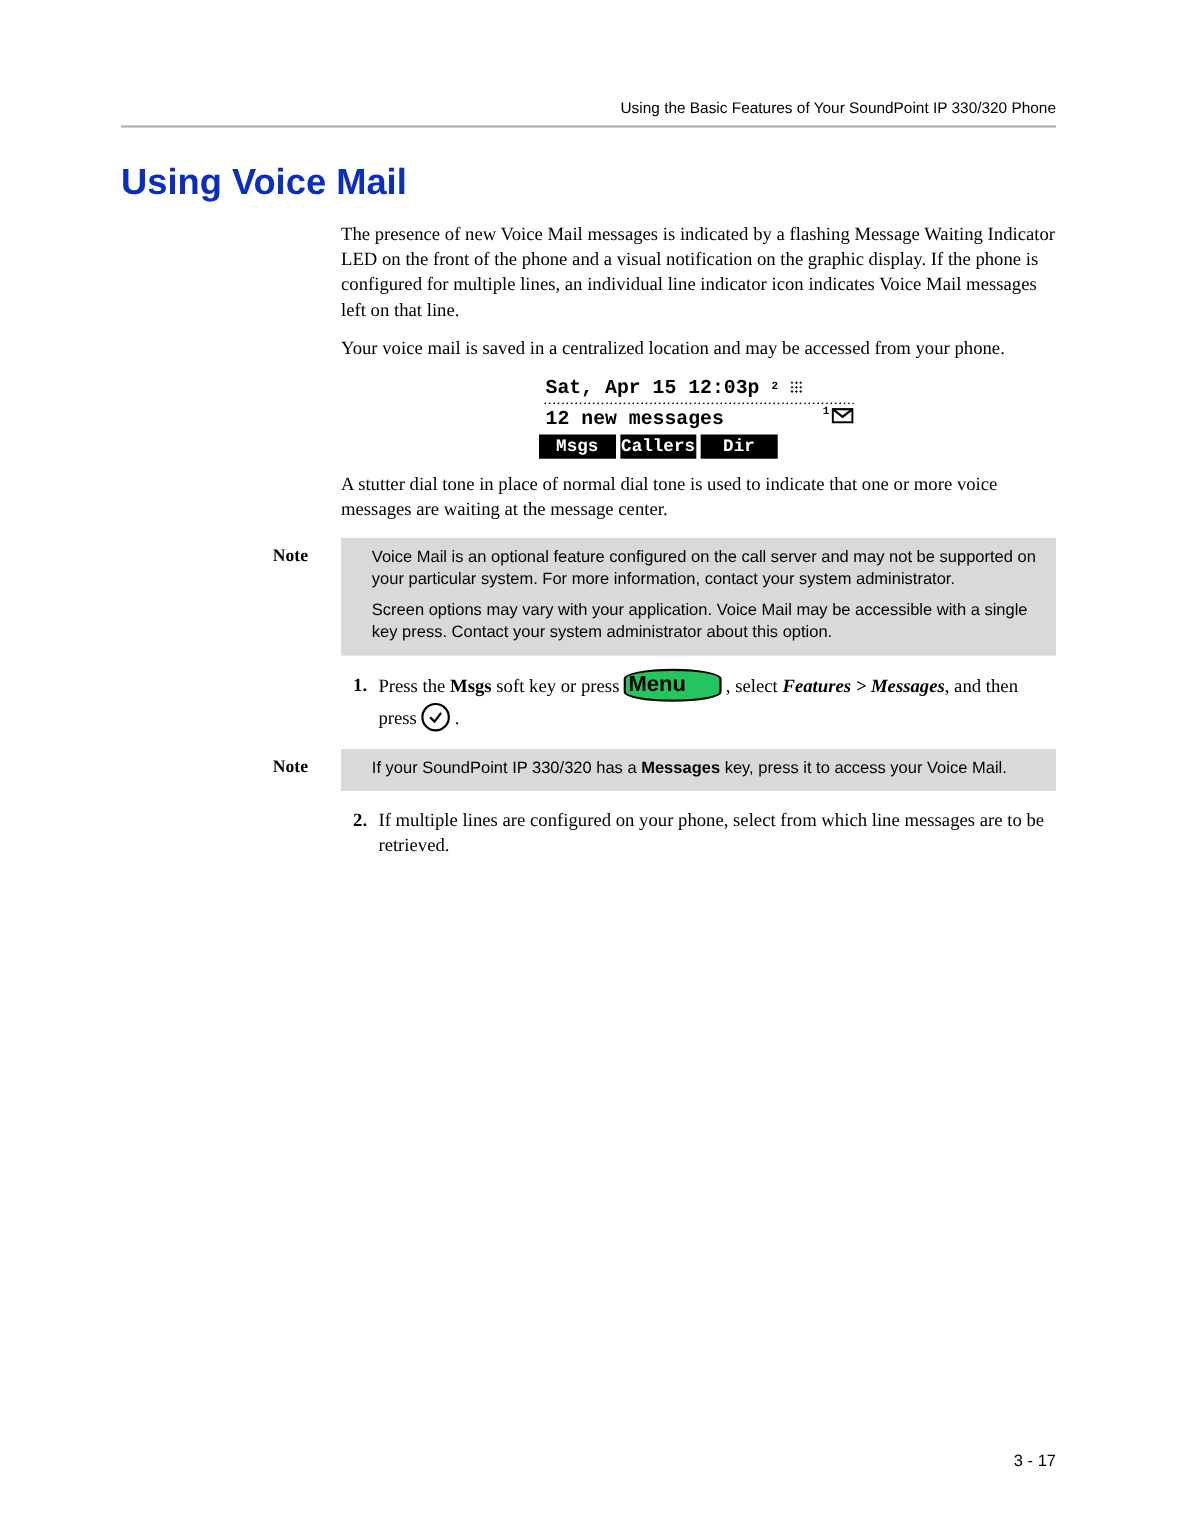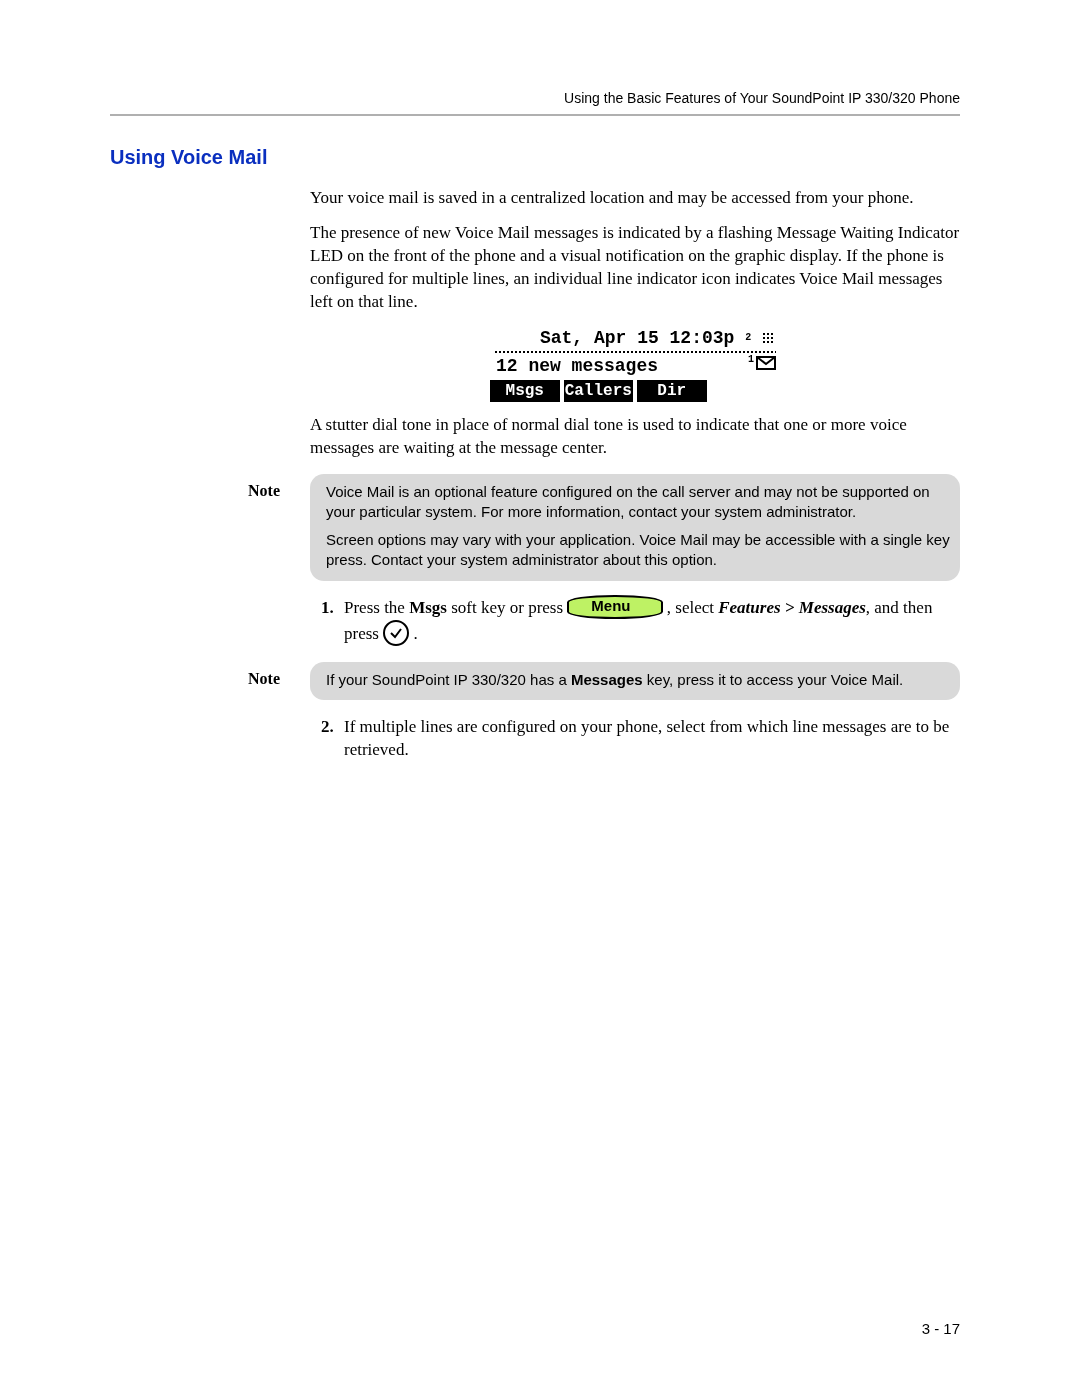--- a/index.html
+++ b/index.html
@@ -26,21 +26,21 @@
   }
   .rule {
     border: none;
     border-top: 2px solid #b0b0b0;
     margin: 0 0 30px 0;
   }
   h1.section-title {
     font-family: Arial, Helvetica, sans-serif;
     color: #0a2fbf;
     font-weight: bold;
-    font-size: 20px;
+    font-size: 33px;
     margin: 0 0 18px 0;
   }
   .indented {
     margin-left: 200px;
   }
   p.body {
     font-size: 17px;
     line-height: 1.35;
     margin: 0 0 12px 0;
   }
@@ -52,21 +52,21 @@
     display: inline-block;
     width: 290px;
     font-family: 'Courier New', monospace;
     font-weight: bold;
     background:#fff;
   }
   .lcd-top {
     padding: 2px 6px 2px 6px;
     font-size: 18px;
     display:flex;
-    justify-content:flex-end;
+    justify-content:flex-start;
     align-items:center;
   }
   .lcd-dots {
     height: 4px;
     background-image: radial-gradient(#000 0.8px, transparent 0.8px);
     background-size: 4px 4px;
     background-repeat: repeat-x;
     margin:0 4px;
   }
   .lcd-mid {
@@ -114,22 +114,21 @@
     color:#000000;
     font-size:16px;
     padding-top:8px;
   }
   .note-body {
     flex:1;
     background:#d9d9d9;
     font-family: Arial, Helvetica, sans-serif;
     font-size:15px;
     line-height:1.35;
-    padding:8px 10px 10px 16px;
-    border-radius:14px;
+    padding:8px 10px 10px 28px;
   }
   .note-body p { margin:0 0 8px 0; }
   .note-body p:last-child { margin-bottom:0; }
   .sub-heading {
     font-family: Arial, Helvetica, sans-serif;
     font-weight: bold;
     font-size: 16px;
     margin: 40px 0 18px 0;
   }
   ol.steps {
@@ -143,26 +142,26 @@
     padding-left: 6px;
   }
   ol.steps li::marker {
     font-weight: bold;
   }
   .menu-btn {
     display:inline-block;
     vertical-align: middle;
     border:2px solid #000;
     border-radius: 50% / 30%;
-    padding: 0px 30px 2px 22px;
+    padding: 0px 30px 2px 2px;
     font-family: Arial, sans-serif;
     font-weight:bold;
-    font-size:15px;
+    font-size:20px;
     line-height:1.2;
-    background:#bef264;
+    background:#22c55e;
     position:relative;
     top:-2px;
   }
   .check-btn {
     display:inline-flex;
     align-items:center;
     justify-content:center;
     width:22px;
     height:22px;
     border:2px solid #000;
@@ -200,22 +199,22 @@
 <body>
 
 <div class="page">
 
   <div class="running-head">Using the Basic Features of Your SoundPoint IP 330/320 Phone</div>
   <hr class="rule">
 
   <h1 class="section-title">Using Voice Mail</h1>
 
   <div class="indented">
+    <p class="body">The presence of new Voice Mail messages is indicated by a flashing Message Waiting Indicator LED on the front of the phone and a visual notification on the graphic display. If the phone is configured for multiple lines, an individual line indicator icon indicates Voice Mail messages left on that line.</p>
     <p class="body">Your voice mail is saved in a centralized location and may be accessed from your phone.</p>
-    <p class="body">The presence of new Voice Mail messages is indicated by a flashing Message Waiting Indicator LED on the front of the phone and a visual notification on the graphic display. If the phone is configured for multiple lines, an individual line indicator icon indicates Voice Mail messages left on that line.</p>
 
     <div class="lcd-wrap">
       <div class="lcd">
         <div class="lcd-top">
           <span>
             <span>Sat, Apr 15 12:03p</span>
             <span class="tiny2">2</span>
             <span class="grid-icon"></span>
           </span>
         </div>

